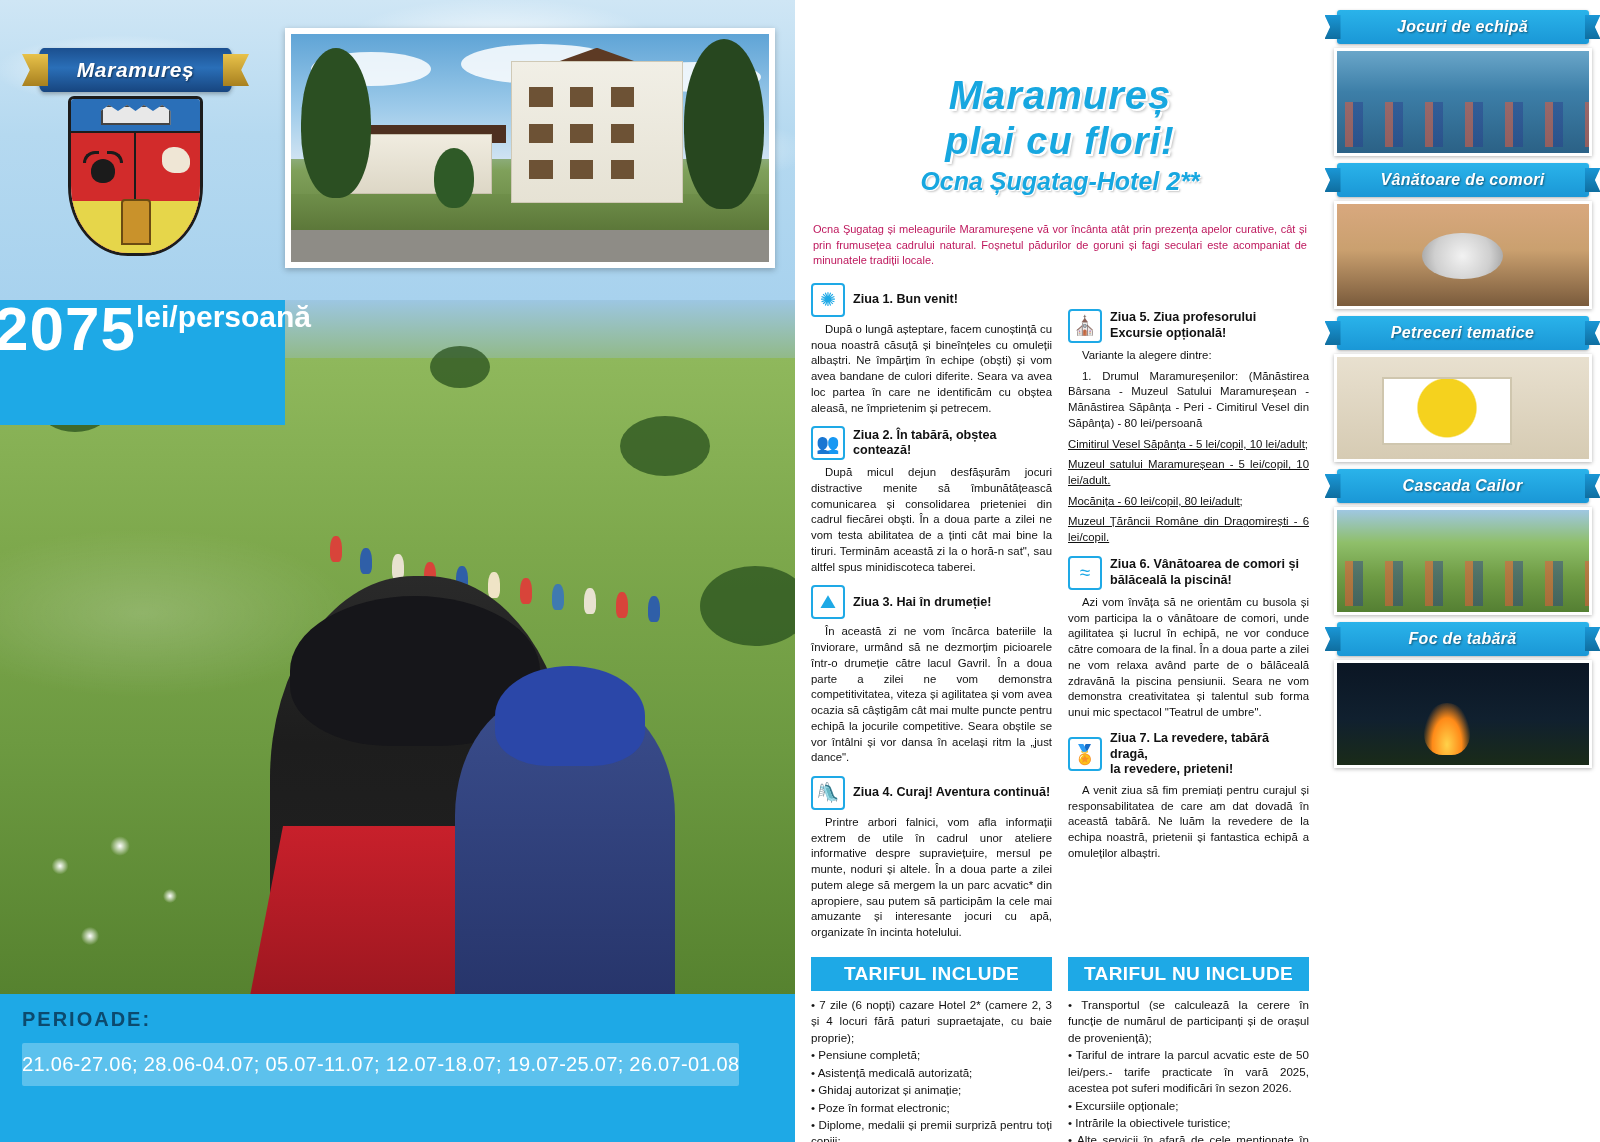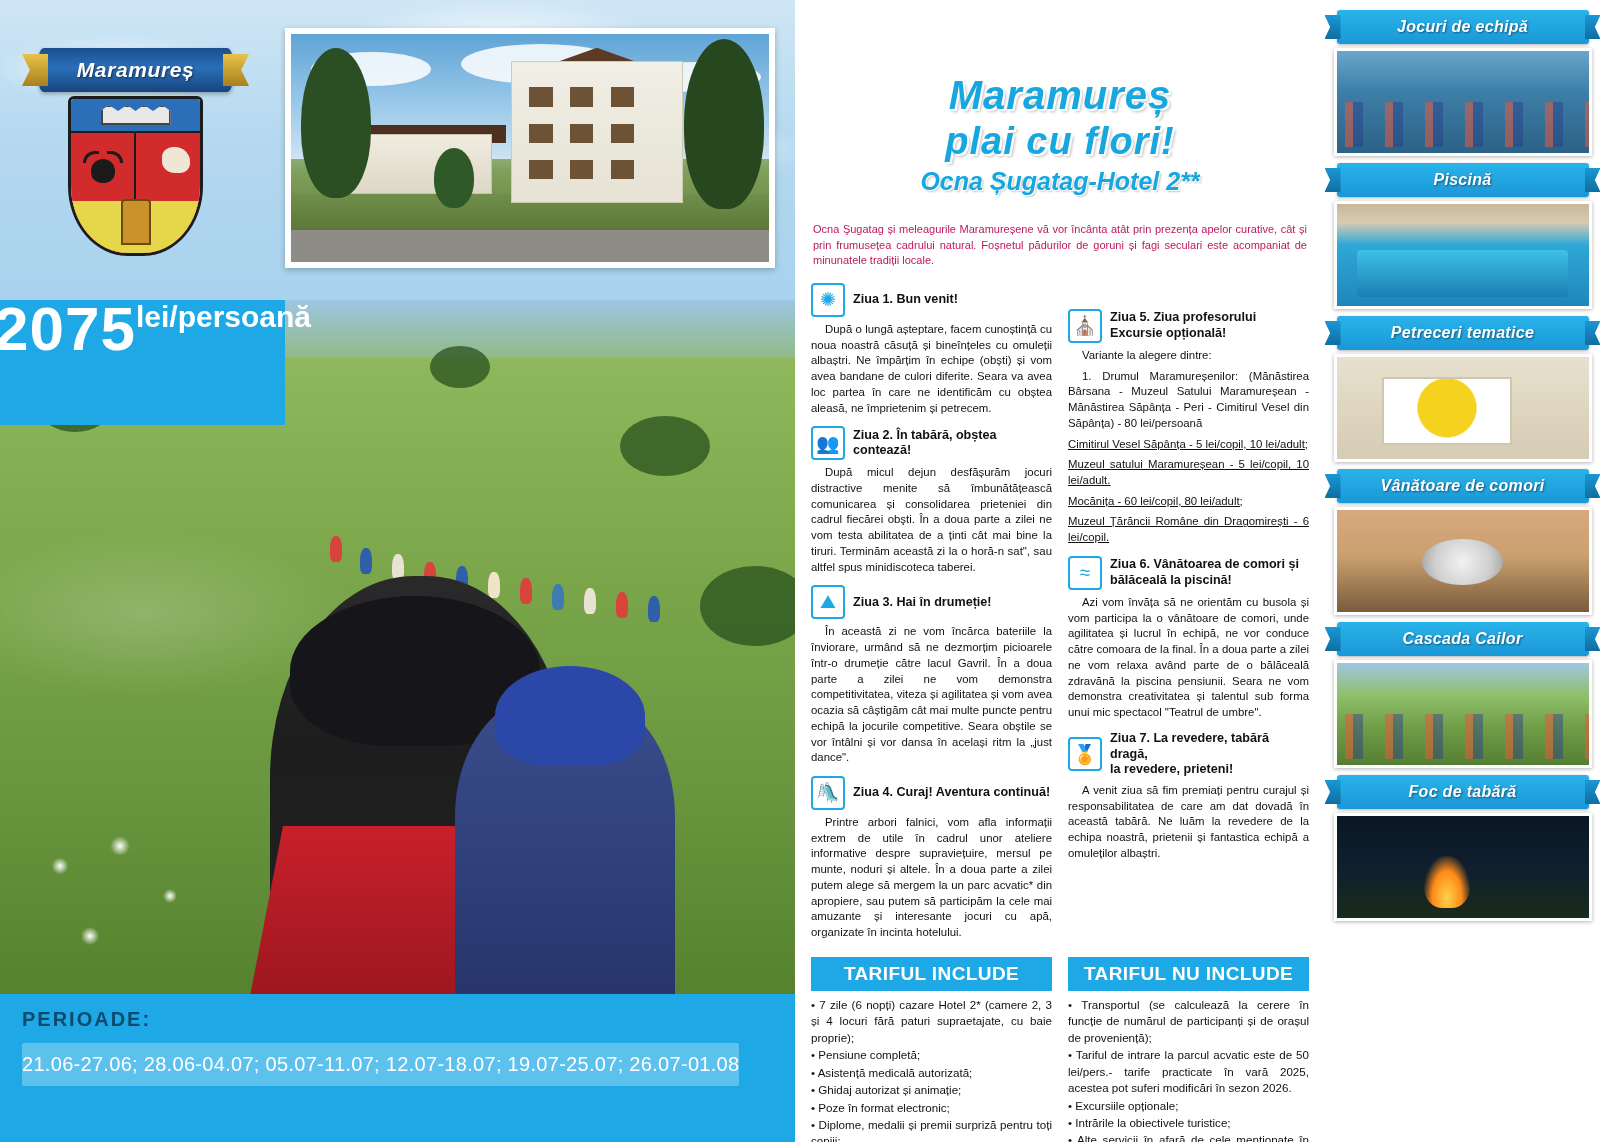--- a/index.html
+++ b/index.html
@@ -472,43 +472,37 @@
 
     <div class="card">
       <div class="card-label">
         <span>Jocuri de echipă</span>
       </div>
       <div class="card-photo ph-water">
         <div class="ph-people"></div>
       </div>
     </div>
 
+
     <div class="card">
       <div class="card-label">
-        <span>Piscină</span>
-      </div>
-      <div class="card-photo ph-pool"></div>
+        <span>Vânătoare de comori</span>
+      </div>
+      <div class="card-photo ph-treasure"></div>
     </div>
 
     <div class="card">
       <div class="card-label">
         <span>Petreceri tematice</span>
       </div>
       <div class="card-photo ph-party"></div>
     </div>
 
     <div class="card">
       <div class="card-label">
-        <span>Vânătoare de comori</span>
-      </div>
-      <div class="card-photo ph-treasure"></div>
-    </div>
-
-    <div class="card">
-      <div class="card-label">
         <span>Cascada Cailor</span>
       </div>
       <div class="card-photo ph-waterfall">
         <div class="ph-people"></div>
       </div>
     </div>
 
     <div class="card">
       <div class="card-label">
         <span>Foc de tabără</span>

